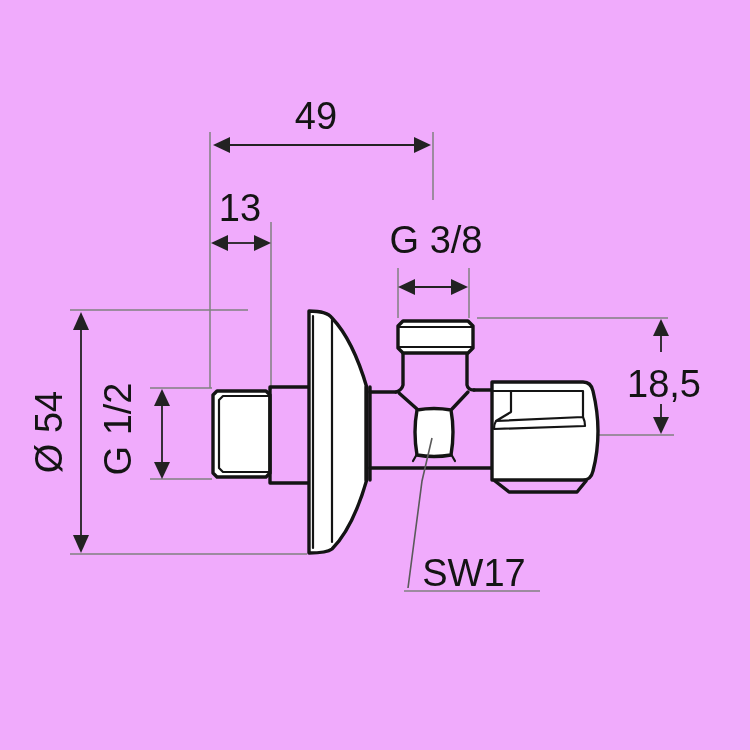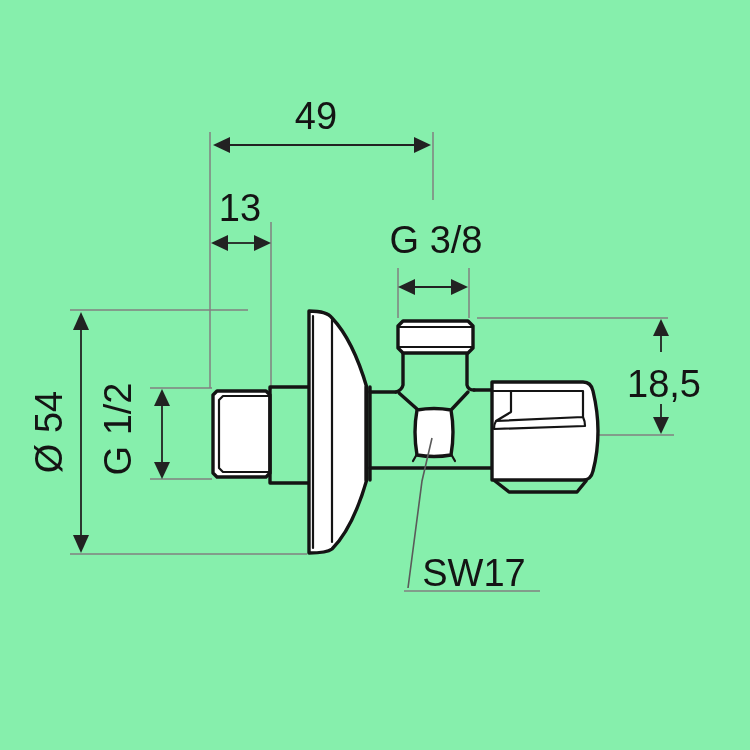--- a/index.html
+++ b/index.html
@@ -1,16 +1,16 @@
 <!DOCTYPE html>
 <html><head>
 <meta charset="utf-8">
 <style>
   html,body{margin:0;padding:0;background:#ffffff;}
-  .stage{width:750px;height:750px;background:#86efac;position:relative;overflow:hidden;}
+  .stage{width:750px;height:750px;background:#f0abfc;position:relative;overflow:hidden;}
   svg text{
     font-family:"Liberation Sans","DejaVu Sans",sans-serif;
     font-size:38px;
     fill:#141414;
   }
   svg .dimtext{text-anchor:middle;}
   .outline{stroke:#141414;stroke-width:3.4;fill:none;stroke-linecap:round;stroke-linejoin:round;}
   .outline-fill{stroke:#141414;stroke-width:3.4;fill:#ffffff;stroke-linecap:round;stroke-linejoin:round;}
   .inner{stroke:#141414;stroke-width:2.2;fill:none;stroke-linecap:round;stroke-linejoin:round;}
   .dim{stroke:#222222;stroke-width:1.8;fill:none;}

